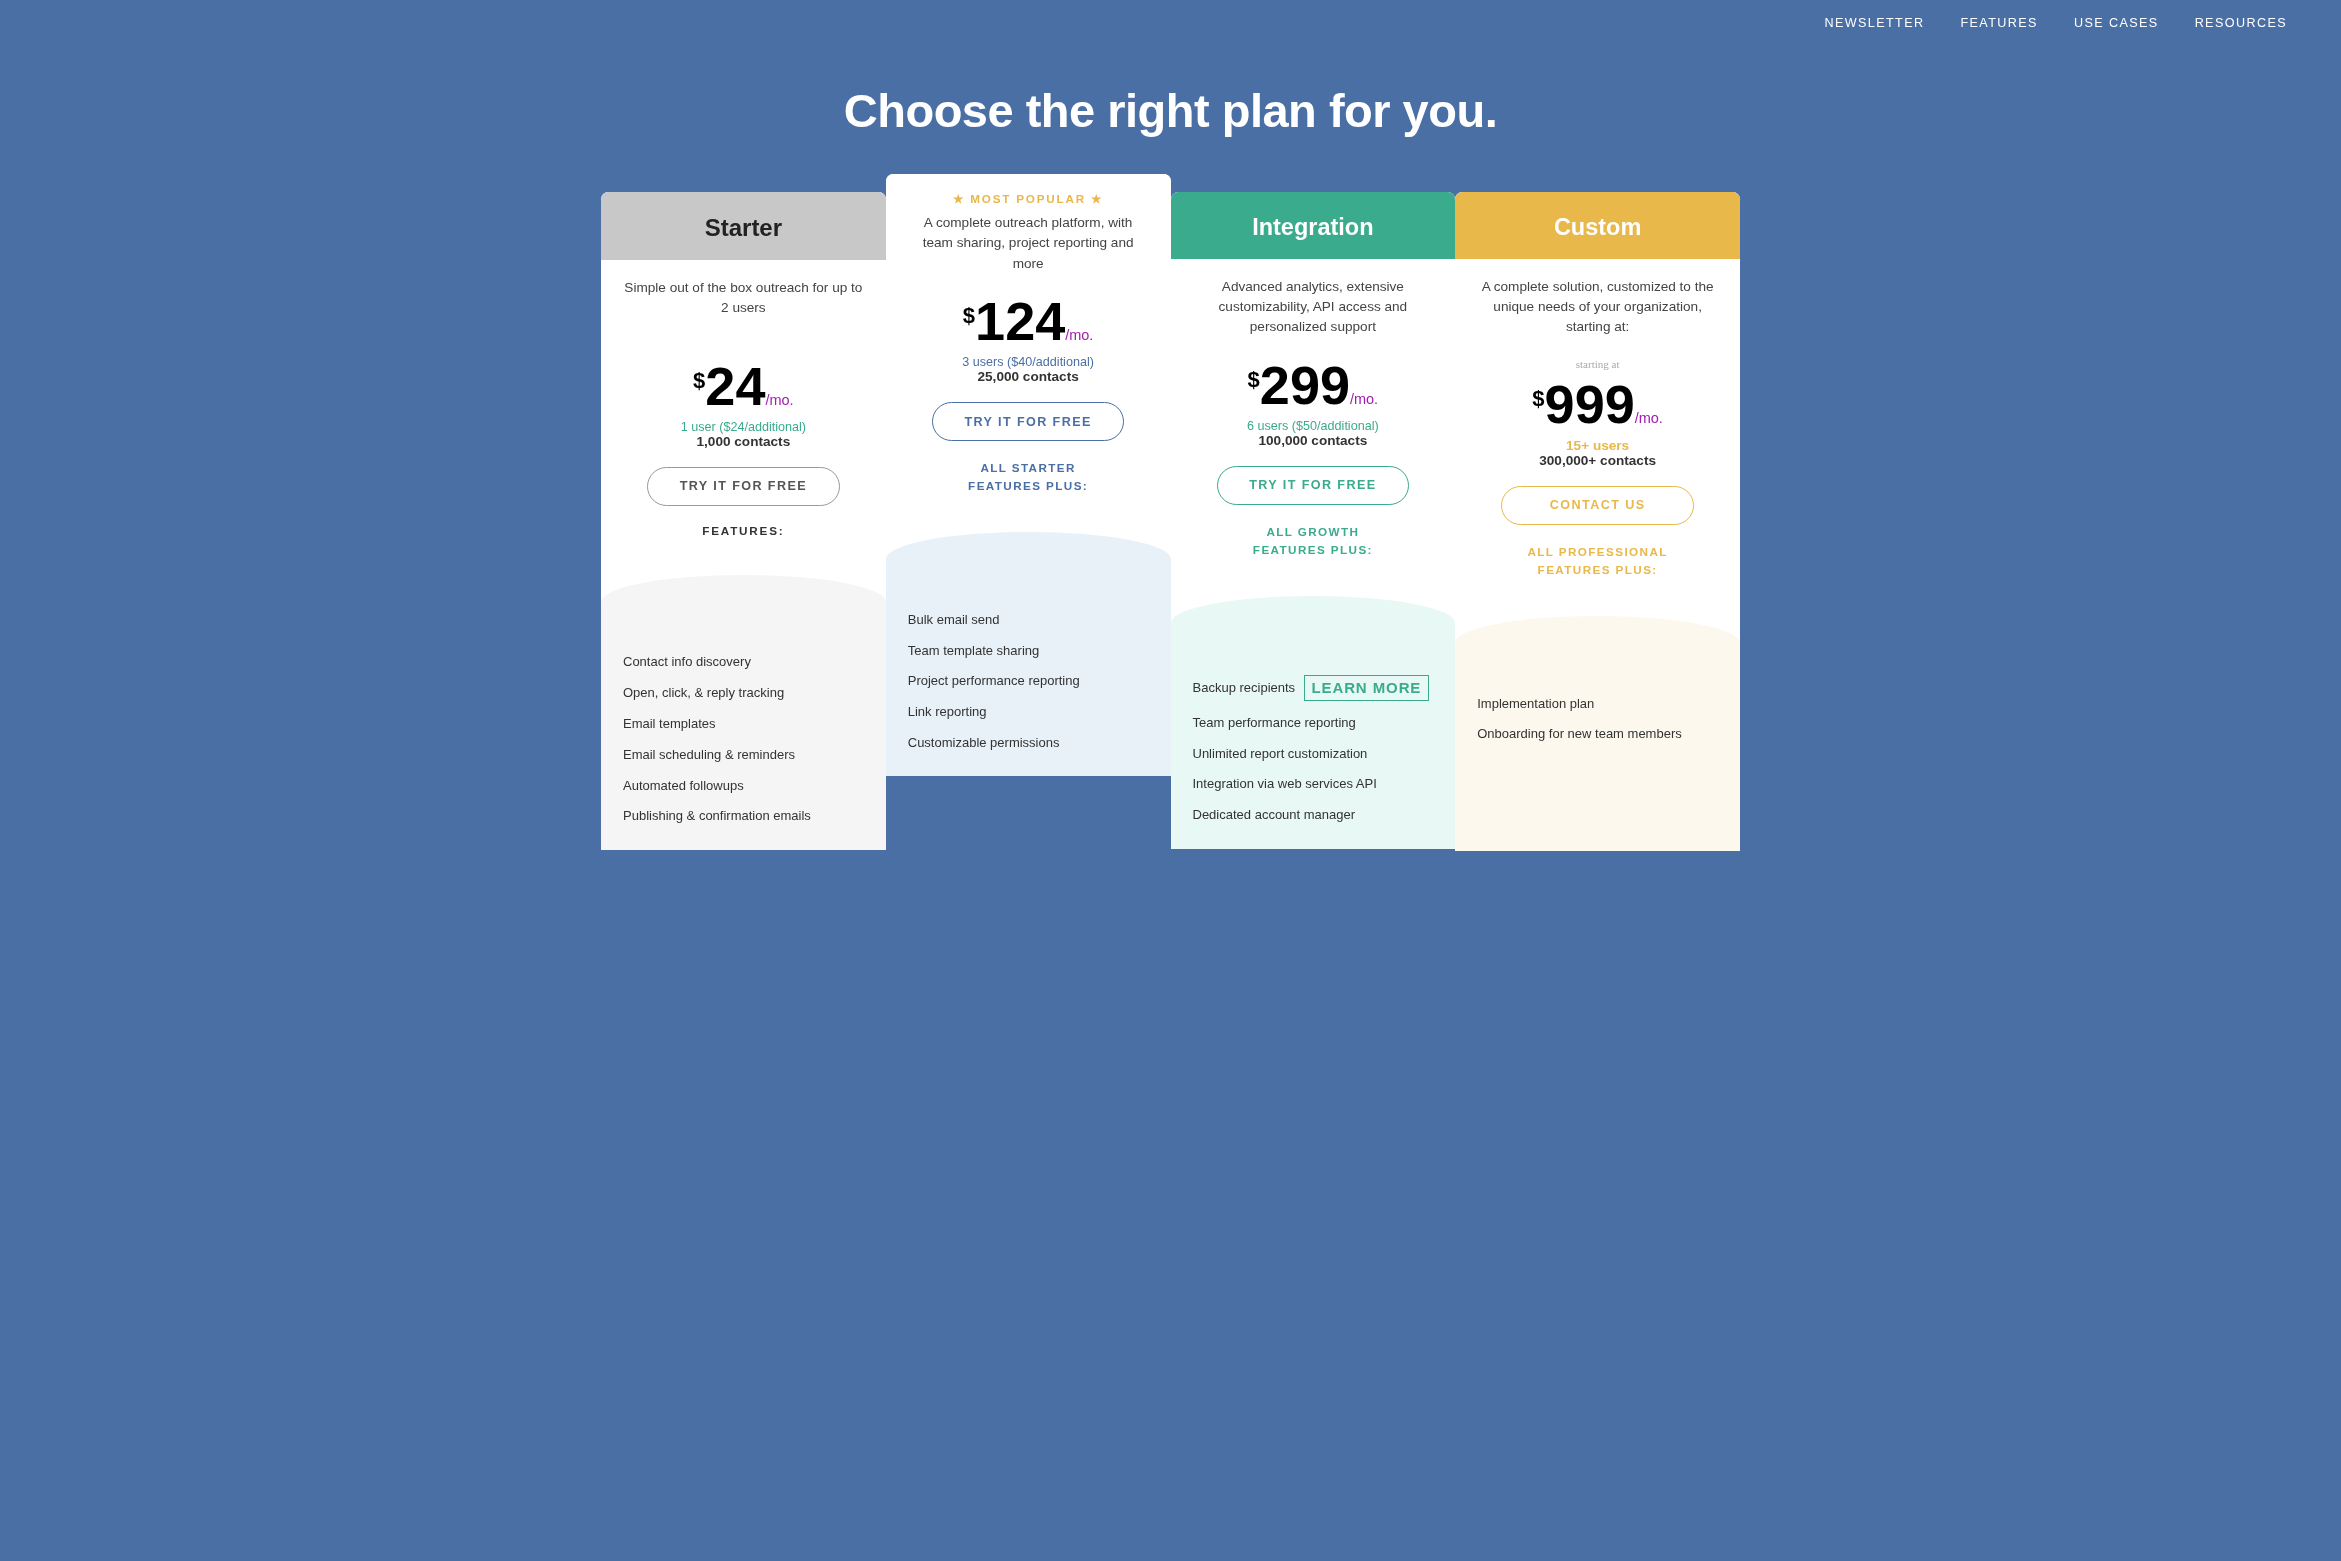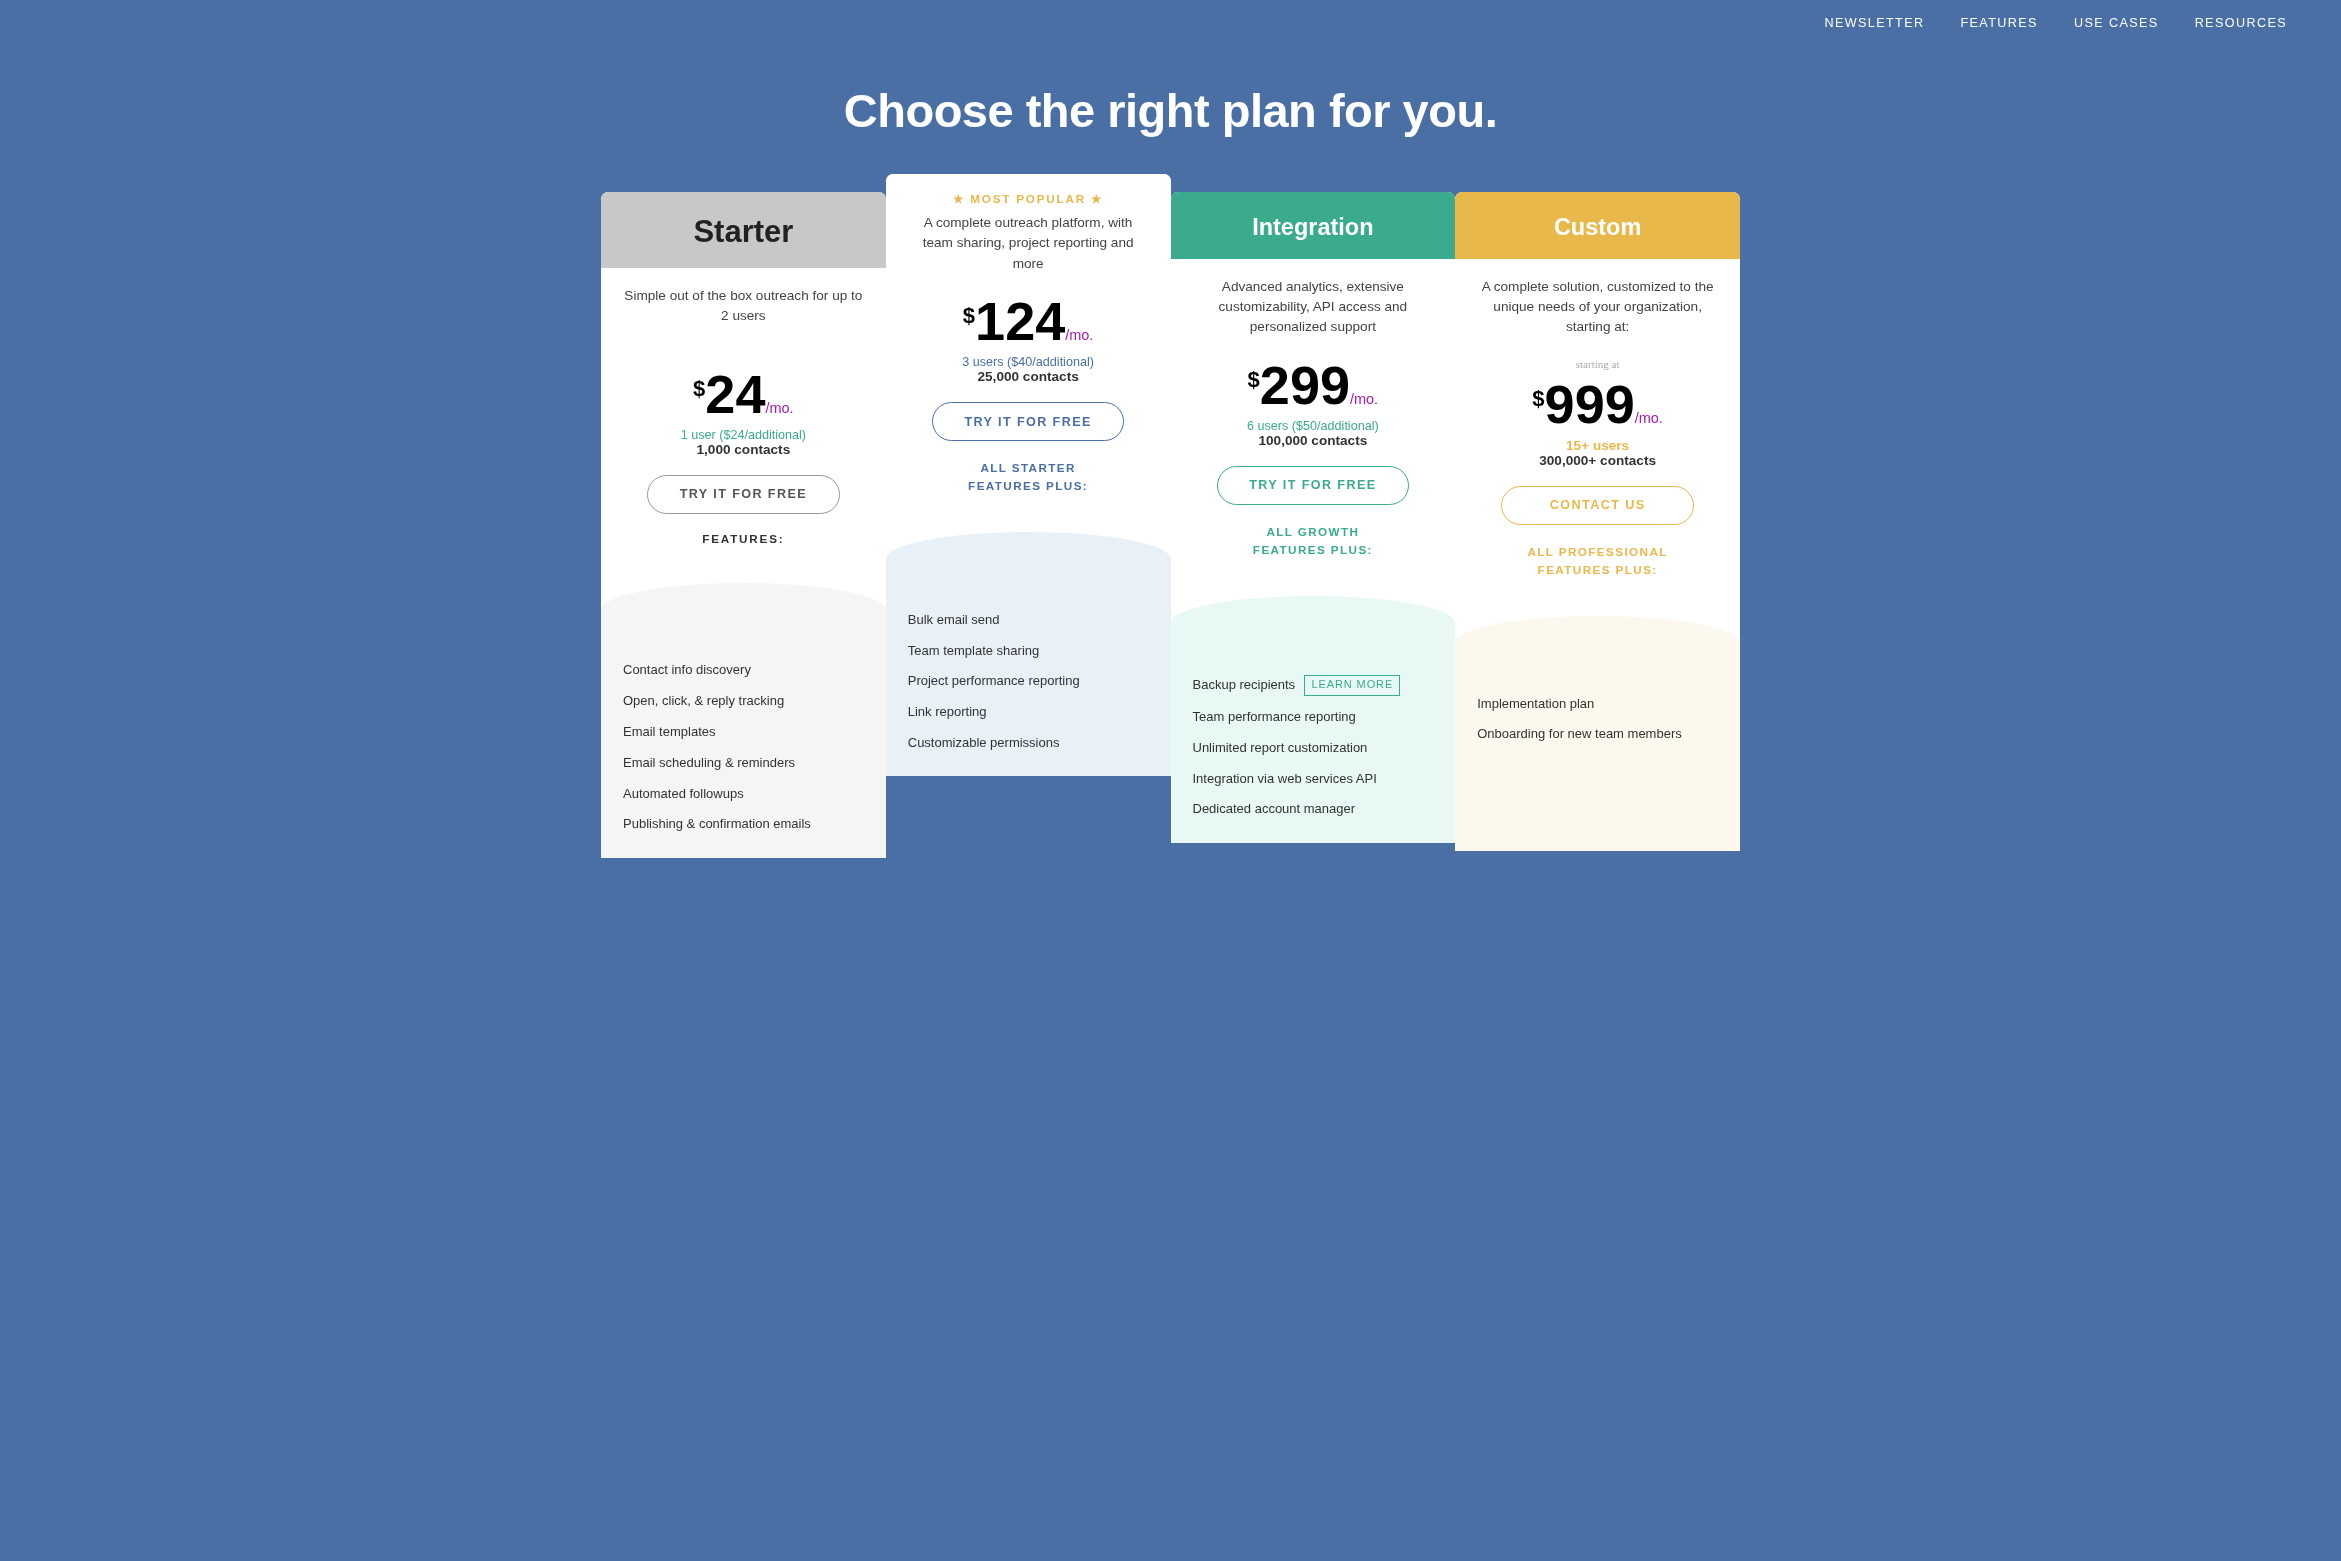--- a/index.html
+++ b/index.html
@@ -58,21 +58,21 @@
     .card-header {
       padding: 22px 18px 18px;
       text-align: center;
     }
 
     
     .card-starter .card-header {
       background: #c8c8c8;
     }
     .card-starter .card-header h2 {
-      font-size: 31px;
+      font-size: 24px;
       font-weight: 800;
       color: #222;
     }
 
     
     .card-growth {
       margin-top: -18px;
     }
     .card-growth .card-header {
       background: #a8c8e8;
@@ -256,22 +256,22 @@
       font-size: 13px;
       color: #333;
       padding: 6.3px 0;
       line-height: 1.4;
     }
 
     .learn-more-badge {
       display: inline-block;
       border: 0.9px solid #3aab8c;
       color: #3aab8c;
-      font-size: 11px;
-      font-weight: 400;
+      font-size: 15px;
+      font-weight: 700;
       letter-spacing: 0.9px;
       padding: 1.8px 6.3px;
       border-radius: 0;
       margin-left: 5.4px;
       vertical-align: middle;
     }
 
     .card-growth .wave-divider,
     .card-growth .features-list-area {
       background: #e8f0f8;

